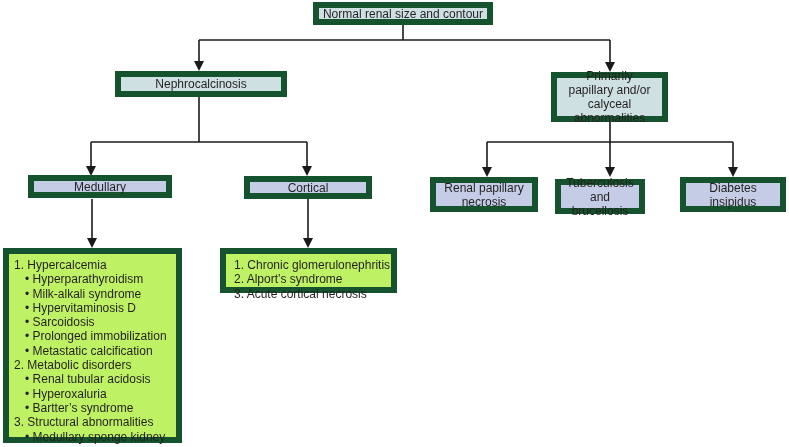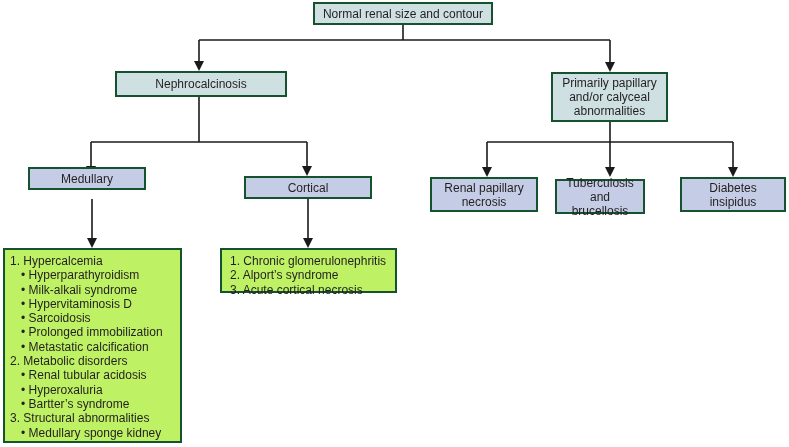--- a/index.html
+++ b/index.html
@@ -18,21 +18,21 @@
   }
   .connectors {
     position: absolute;
     left: 0; top: 0;
     width: 789px; height: 447px;
     pointer-events: none;
   }
   .box {
     position: absolute;
     box-sizing: border-box;
-    border: 2px solid #14532d;
+    border: 6px solid #14532d;
     display: flex;
     align-items: center;
     justify-content: center;
     text-align: center;
     font-size: 12px;
     line-height: 14px;
     color: #231f20;
   }
   .teal { background: #cee0e2; }
   .lav  { background: #c5cde6; }
@@ -45,21 +45,21 @@
     padding: 4px 2px 2px 3px;
   }
   .li { white-space: nowrap; }
   .li.num    { padding-left: 2px; }
   .li.bullet { padding-left: 13px; }
 
   
   .n-root        { left: 313px; top: 2px;   width: 180px; height: 23px; }
   .n-nephro      { left: 115px; top: 71px;  width: 172px; height: 26px; }
   .n-papillary   { left: 551px; top: 72px;  width: 117px; height: 50px; padding: 0 8px; }
-  .n-medullary   { left: 28px;  top: 167px; width: 118px; height: 23px; }
+  .n-medullary   { left: 28px;  top: 175px; width: 144px; height: 23px; }
   .n-cortical    { left: 244px; top: 176px; width: 128px; height: 23px; }
   .n-renalpap    { left: 430px; top: 177px; width: 108px; height: 35px; padding: 0 6px; }
   .n-tb          { left: 555px; top: 179px; width: 90px; height: 35px; padding: 0 6px; }
   .n-diabetes    { left: 680px; top: 177px; width: 106px; height: 35px; padding: 7px 10px; }
   .n-medlist     { left: 3px;   top: 248px; width: 179px; height: 195px; }
   .n-cortlist    { left: 220px; top: 248px; width: 177px; height: 45px; padding-left: 6px; }
 </style>
 </head>
 <body>
 

